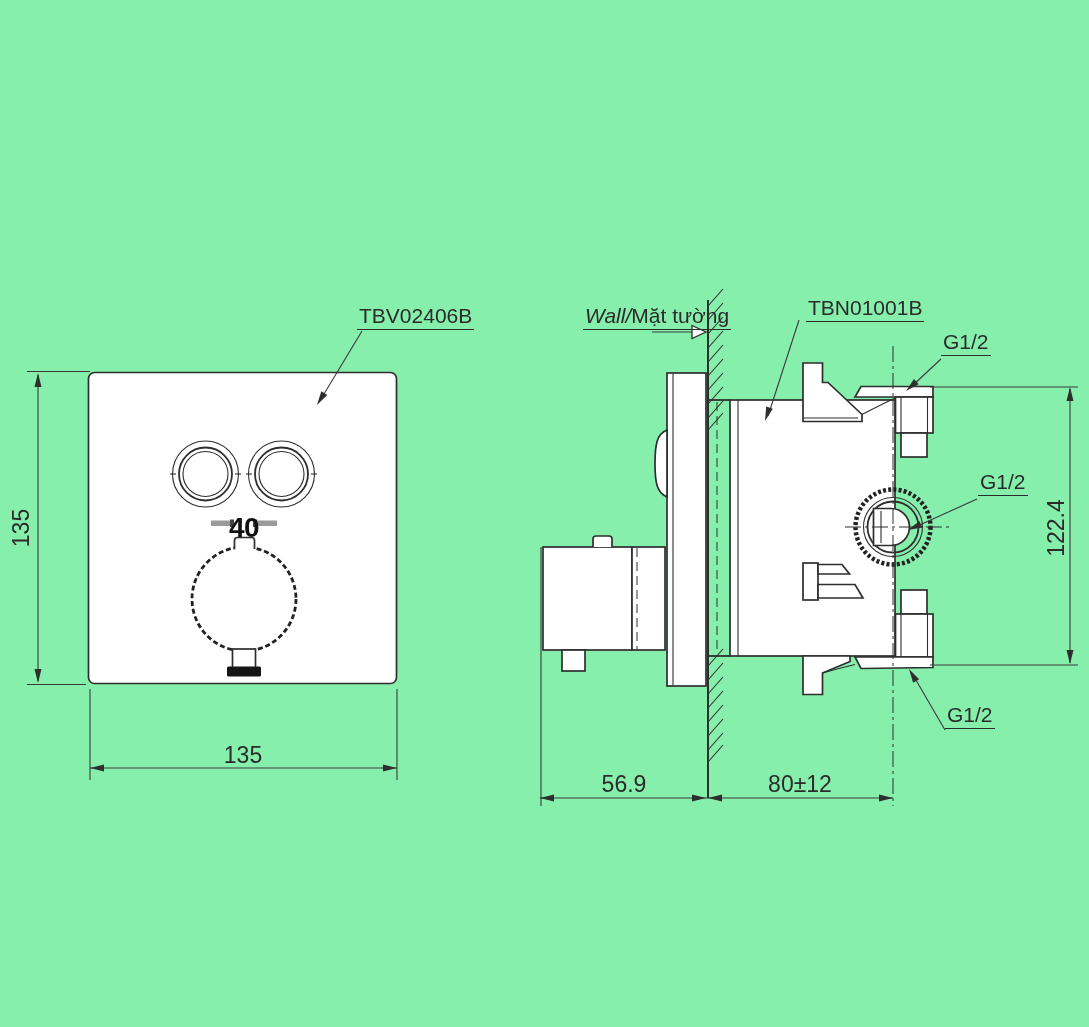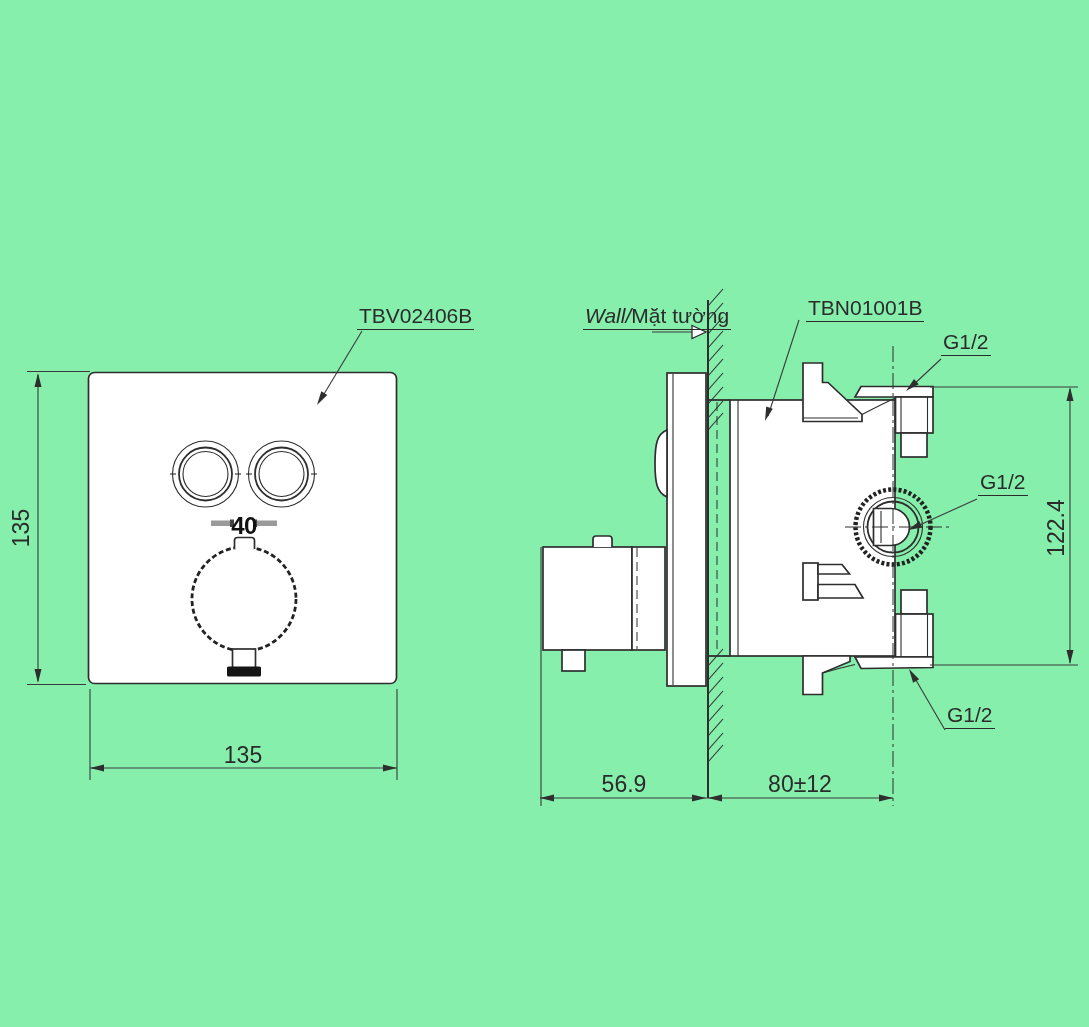--- a/index.html
+++ b/index.html
@@ -5,21 +5,21 @@
   html,body{margin:0;padding:0;background:#ffffff;}
   #stage{position:relative;width:1089px;height:1027px;background:#86efac;overflow:hidden;
          font-family:"Liberation Sans",sans-serif;color:#2b2b2b;}
   #stage svg{position:absolute;left:0;top:0;}
   .lbl{position:absolute;font-size:21px;line-height:1.05;white-space:nowrap;color:#2b2b2b;
        border-bottom:1.6px solid #2b2b2b;padding:0 2px 2px 2px;}
   .dim{position:absolute;font-size:23px;white-space:nowrap;color:#2b2b2b;}
   .rot{transform:translate(-50%,-50%) rotate(-90deg);}
   .cx {transform:translateX(-50%);}
   .it{font-style:italic;}
-  .dial{position:absolute;font-size:24px;font-weight:bold;letter-spacing:-0.5px;
+  .dial{position:absolute;font-size:28px;font-weight:bold;letter-spacing:-0.5px;
         transform:translateX(-50%);color:#111;}
   
   .ol{fill:none;stroke:#2e2e2e;stroke-width:1.8;}
   .olw{fill:#ffffff;stroke:#2e2e2e;stroke-width:1.7;}
   .thin{fill:none;stroke:#2e2e2e;stroke-width:1.1;}
   .dimln{fill:none;stroke:#3a3a3a;stroke-width:1.1;}
   .ah{fill:#2e2e2e;stroke:none;}
   .cl{fill:none;stroke:#2e2e2e;stroke-width:1;stroke-dasharray:16 4 3 4;}
   .hid{fill:none;stroke:#2e2e2e;stroke-width:1;stroke-dasharray:9 5;}
 </style>

